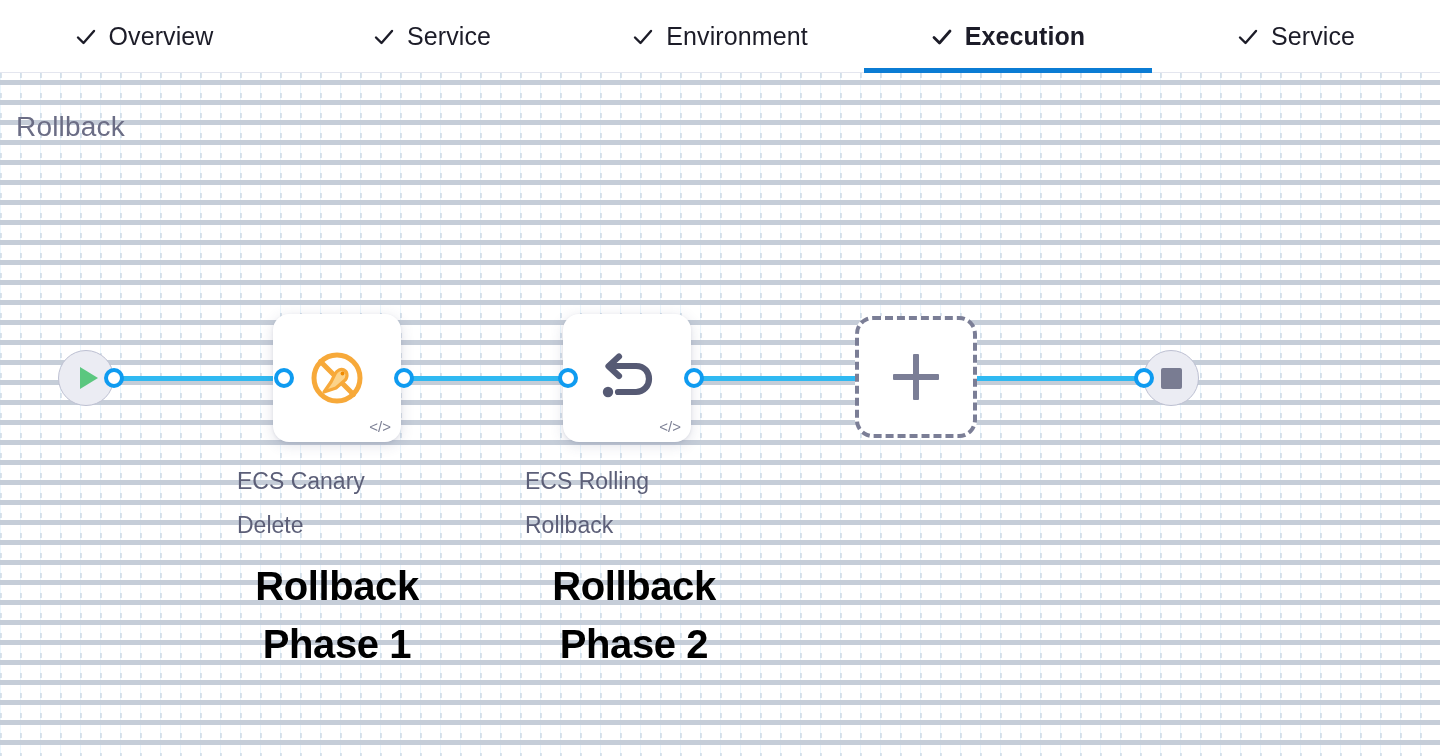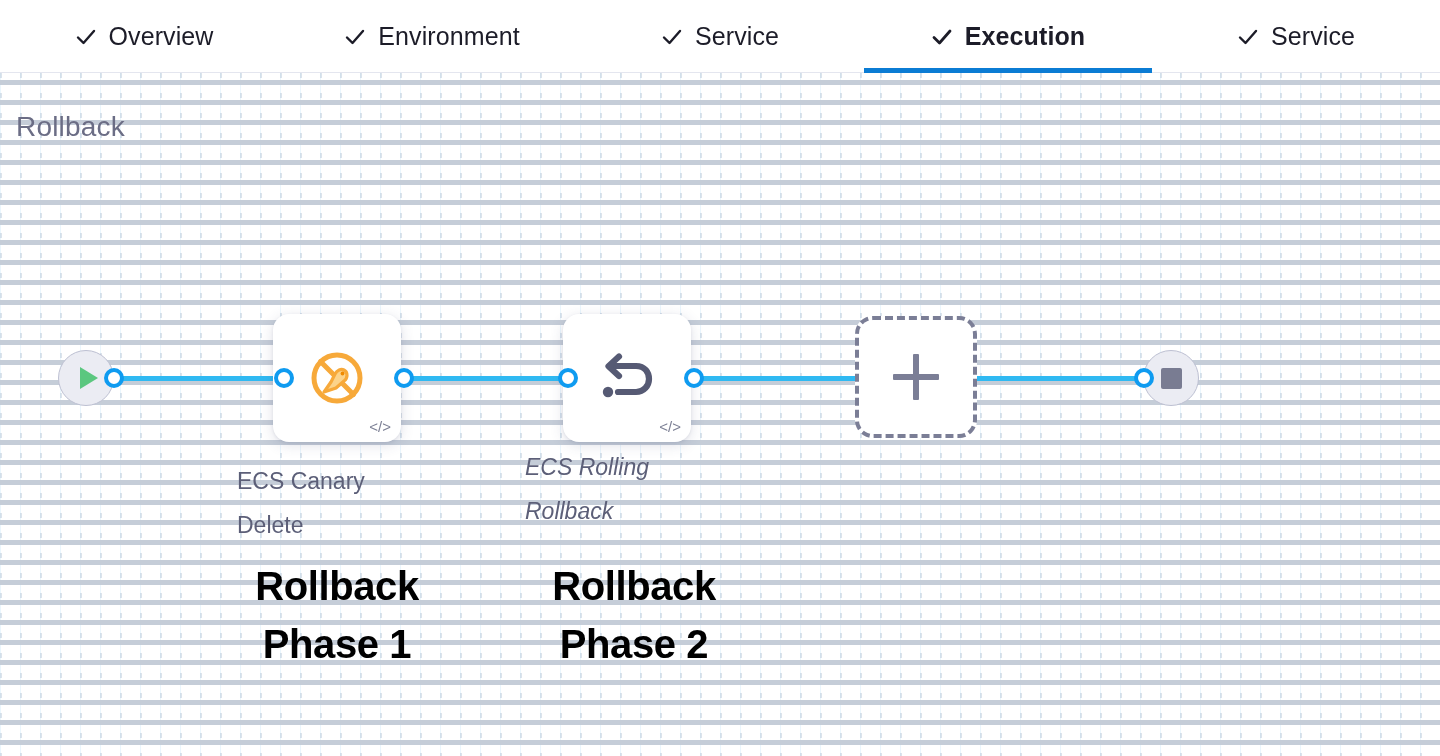--- a/index.html
+++ b/index.html
@@ -290,31 +290,31 @@
     <span class="tab-label">Overview</span>
     <span class="tab-underline"></span>
   </div>
 
   <div class="tab">
     <span class="tab-check">
       <svg width="22" height="22" viewBox="0 0 22 22">
           <path d="M3 11.5 L8.5 17 L19 5" fill="none" stroke="#1c1c28" stroke-width="2.4" stroke-linecap="round" stroke-linejoin="round"></path>
         </svg>
     </span>
-    <span class="tab-label">Environment</span>
+    <span class="tab-label">Service</span>
     <span class="tab-underline"></span>
   </div>
 
   <div class="tab">
     <span class="tab-check">
       <svg width="22" height="22" viewBox="0 0 22 22">
           <path d="M3 11.5 L8.5 17 L19 5" fill="none" stroke="#1c1c28" stroke-width="2.4" stroke-linecap="round" stroke-linejoin="round"></path>
         </svg>
     </span>
-    <span class="tab-label">Service</span>
+    <span class="tab-label">Environment</span>
     <span class="tab-underline"></span>
   </div>
 
   <div class="tab active">
     <span class="tab-check">
       <svg width="22" height="22" viewBox="0 0 22 22">
           <path d="M3 11.5 L8.5 17 L19 5" fill="none" stroke="#1c1c28" stroke-width="2.8" stroke-linecap="round" stroke-linejoin="round"></path>
         </svg>
     </span>
     <span class="tab-label">Execution</span>
@@ -374,21 +374,21 @@
       <div class="node-icon">
         <svg width="62" height="58" viewBox="0 0 62 58">
           <path d="M14 17 H40 C49 17 53 23.5 53 30 C53 36.5 48 43 40 43 H22" fill="none" stroke="#565a74" stroke-width="6.2" stroke-linecap="round"></path>
           <path d="M23 7.5 L12.5 17.2 L23 27" fill="none" stroke="#565a74" stroke-width="6.2" stroke-linecap="round" stroke-linejoin="round"></path>
           <circle cx="12" cy="43" r="5.2" fill="#565a74"></circle>
         </svg>
       </div>
       <div class="code-badge">&lt;/&gt;</div>
     </div>
     <div class="dot" style="left:684px;"></div>
-    <div class="node-caption" style="left:525px; top:372px; width:200px;font-style:italic;">ECS Rolling
+    <div class="node-caption" style="left:525px; top:386px; width:200px;">ECS Rolling
 Rollback</div>
     <div class="annotation" style="left:484px; top:484px; width:300px;">Rollback
 Phase 2</div>
 
     <div class="addstep" style="left:855px;">
       <div class="plus"></div>
     </div>
 
     <div class="dot" style="left:1134px;"></div>
     <div class="terminal" style="left:1143px;">

